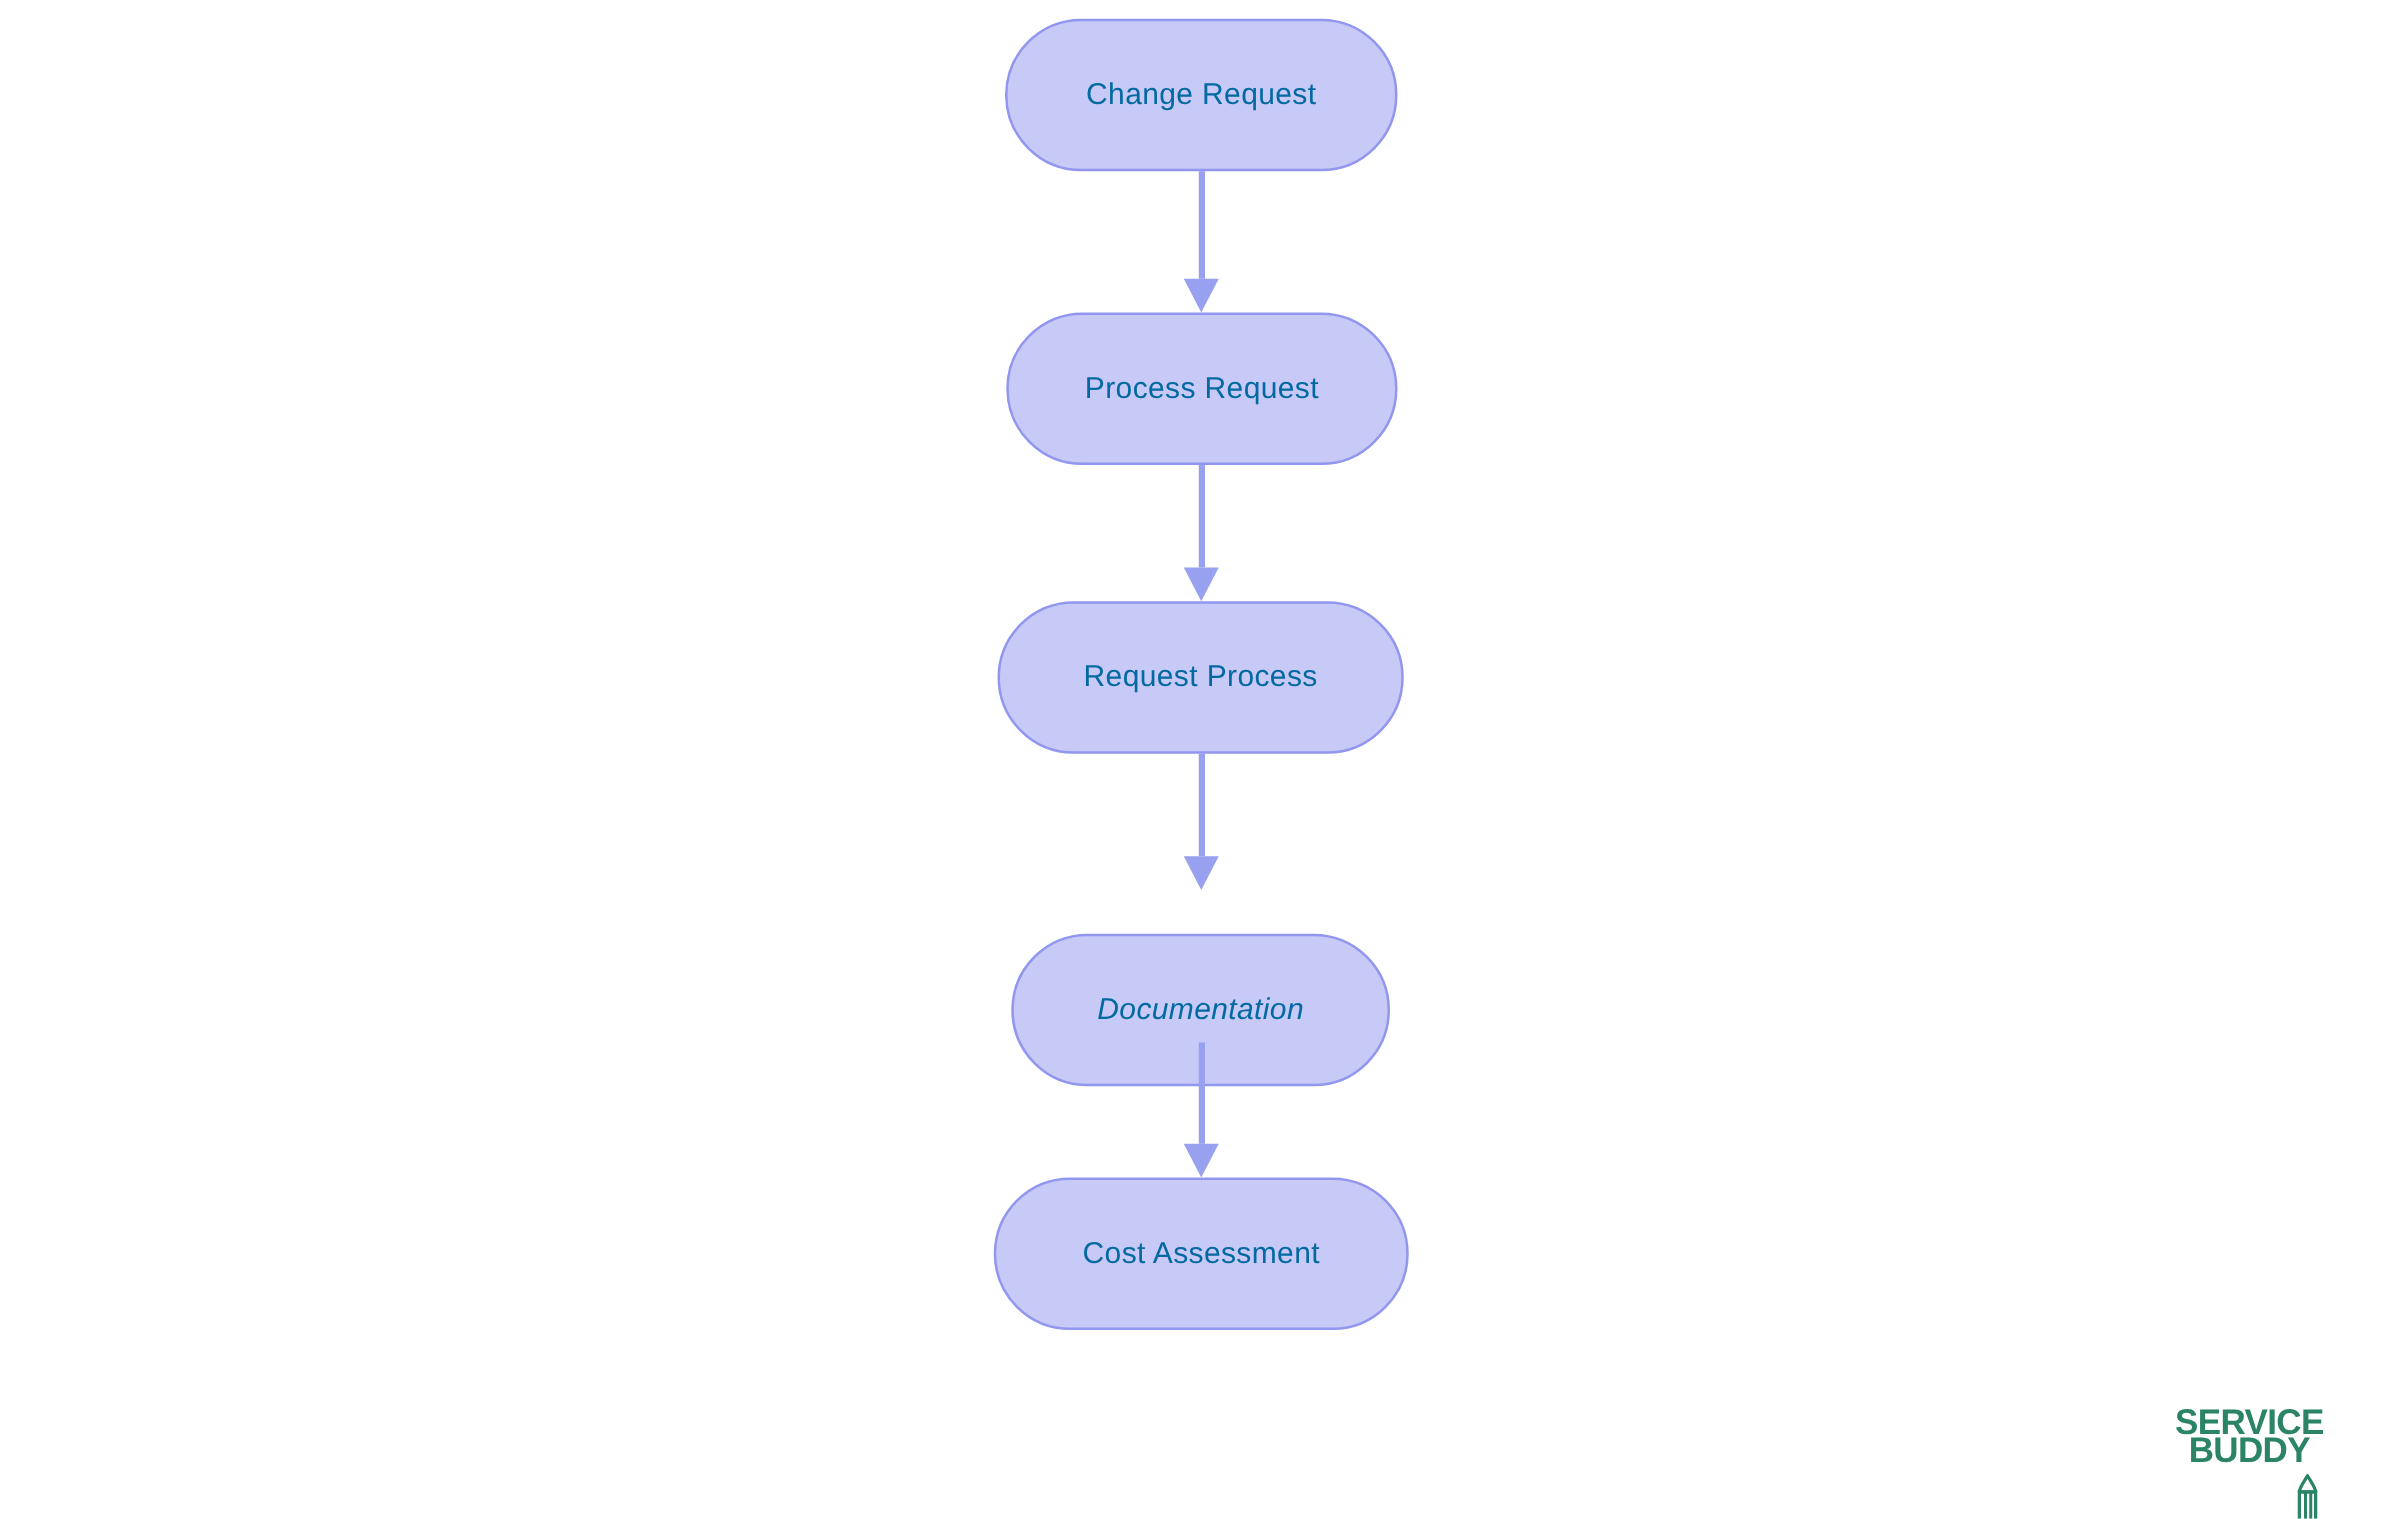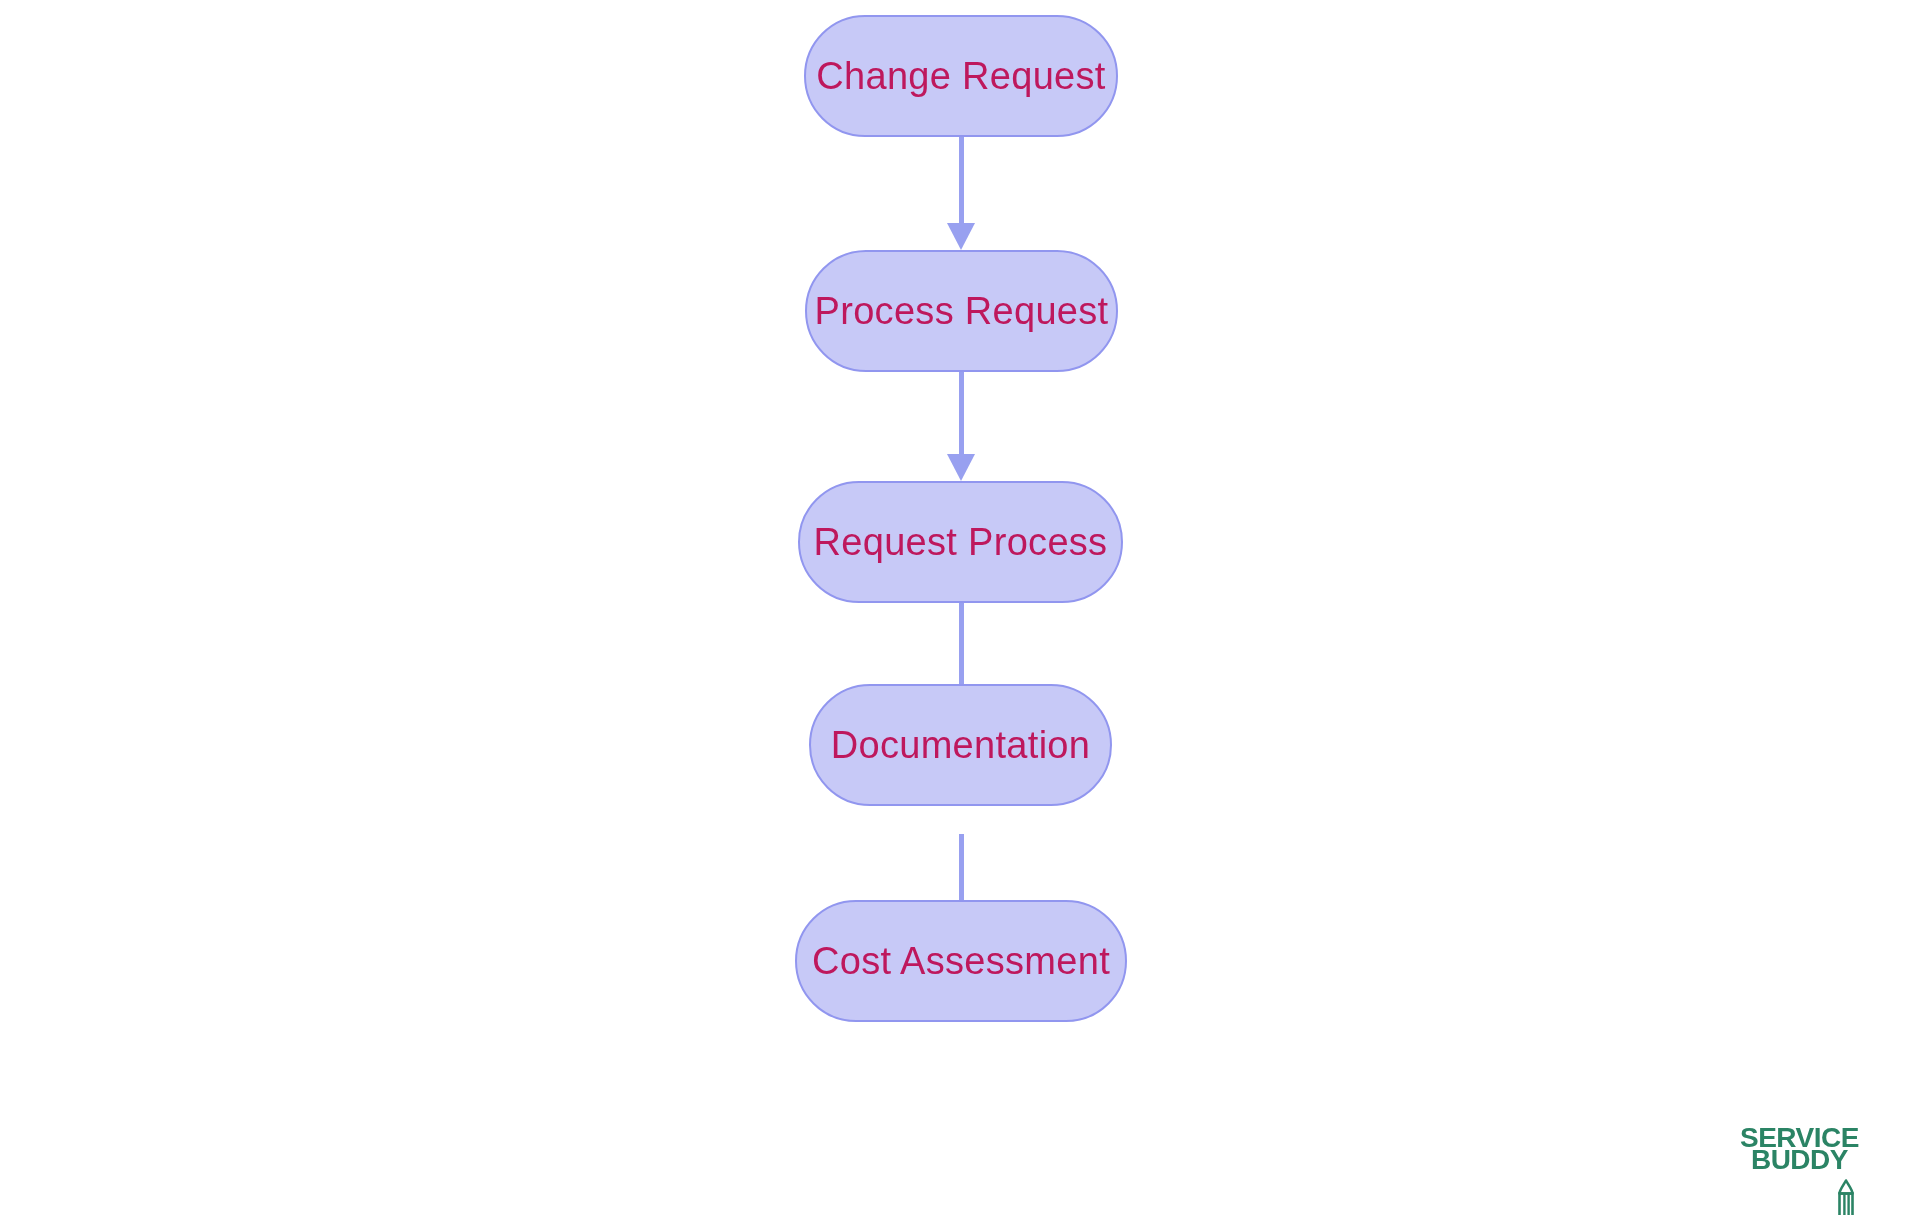--- a/index.html
+++ b/index.html
@@ -21,30 +21,30 @@
     height: 122px;
     box-sizing: border-box;
     background: #c7c9f7;
     border: 2px solid #9196ef;
     border-radius: 61px;
     display: flex;
     align-items: center;
     justify-content: center;
   }
   .node-label {
-    font-size: 38px;
-    color: #be185d;
+    font-size: 24px;
+    color: #0369a1;
     letter-spacing: 0.3px;
     white-space: nowrap;
   }
   .node-1 { left: 804px; top: 15px;  width: 314px; }
   .node-2 { left: 805px; top: 250px; width: 313px; }
   .node-3 { left: 798px; top: 481px; width: 325px; }
-  .node-4 { left: 809px; top: 684px; width: 303px; }
-  .node-5 { left: 795px; top: 900px; width: 332px; }
+  .node-4 { left: 809px; top: 747px; width: 303px; font-style: italic; }
+  .node-5 { left: 795px; top: 942px; width: 332px; }
 
   
   .arrow {
     position: absolute;
     left: 947px;
     width: 28px;
     display: flex;
     flex-direction: column;
     align-items: center;
   }

